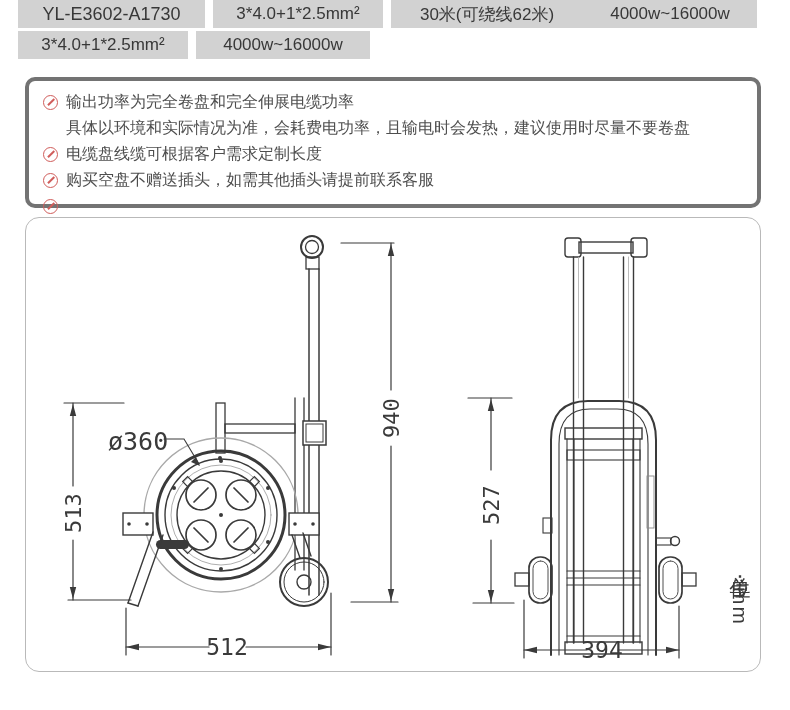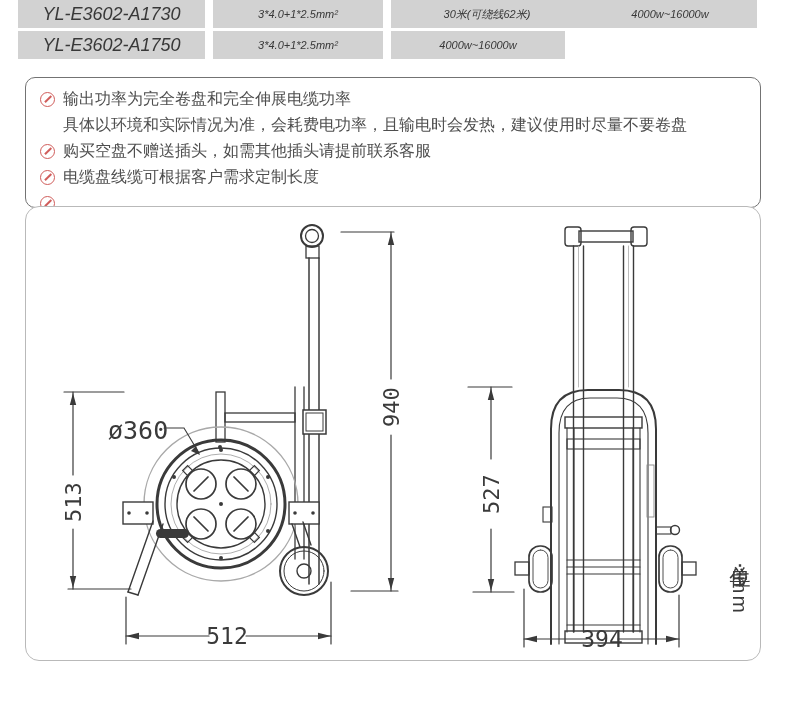--- a/index.html
+++ b/index.html
@@ -1,83 +1,82 @@
 <!DOCTYPE html>
 <html><head>
 <meta charset="utf-8">
 <style>
   html,body{margin:0;padding:0;background:#ffffff;}
   body{width:790px;height:710px;position:relative;overflow:hidden;
        font-family:"Liberation Sans","DejaVu Sans",sans-serif;color:#3d3d3d;}
   
   .spec-table{position:absolute;top:0;left:18px;width:744px;}
-  .spec-row{display:flex;margin-bottom:3px;font-style:italic;}
-  .spec-cell{background:#d2d2d2;color:#383838;font-size:11px;
+  .spec-row{display:flex;margin-bottom:3px;}
+  .spec-cell{background:#d2d2d2;color:#383838;font-size:17px;
              display:flex;align-items:center;justify-content:center;
              height:28px;white-space:nowrap;}
   .c1{width:187px;margin-right:8px;font-size:18px;}
   .c2{width:170px;margin-right:8px;}
   .c3{width:192px;}
   .c4{width:174px;}
   
   .notes-box{position:absolute;top:77px;left:25px;width:736px;height:131px;
-             border:1px solid #737373;border-radius:10px;box-sizing:border-box;
+             border:4px solid #737373;border-radius:10px;box-sizing:border-box;
              padding:8px 10px 0 12px;background:#fff;}
   .note-line{height:26px;line-height:26px;font-size:16px;color:#4e4e4e;
              display:flex;align-items:center;white-space:nowrap;}
   .note-ico{width:15px;height:15px;border:1.6px solid #d05d5b;border-radius:50%;
             display:inline-block;position:relative;margin:0 8px 0 2px;flex:0 0 auto;
             box-sizing:border-box;}
   .note-ico::after{content:"";position:absolute;left:50%;top:50%;width:1.6px;height:9px;
             background:#d05d5b;transform:translate(-50%,-50%) rotate(45deg);}
   .note-ico.blank{border:none;}
   .note-ico.blank::after{display:none;}
   
-  .diagram-box{position:absolute;top:206px;left:25px;width:736px;height:455px;
+  .diagram-box{position:absolute;top:217px;left:25px;width:736px;height:455px;
                border:1px solid #b9b9b9;border-radius:14px;box-sizing:border-box;
                background:#fff;overflow:hidden;}
   .diagram-box svg{display:block;position:absolute;left:0;top:0;}
   .units-label{position:absolute;left:700px;top:342px;height:110px;
                writing-mode:vertical-rl;text-orientation:mixed;
                font-size:21px;letter-spacing:2px;color:#3a3a3a;}
   text{font-family:"DejaVu Sans Mono","Liberation Mono",monospace;fill:#3a3a3a;}
 </style>
 </head>
 <body>
 
 <div class="spec-table">
   <div class="spec-row">
     <div class="spec-cell c1">YL-E3602-A1730</div>
     <div class="spec-cell c2">3*4.0+1*2.5mm²</div>
     <div class="spec-cell c3">30米(可绕线62米)</div>
     <div class="spec-cell c4">4000w~16000w</div>
   </div>
   <div class="spec-row">
-    <div class="spec-cell c1">YL-E3602-A1750</div>
     <div class="spec-cell c2">3*4.0+1*2.5mm²</div>
     <div class="spec-cell c4">4000w~16000w</div>
   </div>
 </div>
 
 <div class="notes-box">
   <div class="note-line">
     <span class="note-ico"></span>
     <span>输出功率为完全卷盘和完全伸展电缆功率</span>
   </div>
   <div class="note-line">
     <span class="note-ico blank"></span>
     <span>具体以环境和实际情况为准，会耗费电功率，且输电时会发热，建议使用时尽量不要卷盘</span>
   </div>
   <div class="note-line">
     <span class="note-ico"></span>
+    <span>电缆盘线缆可根据客户需求定制长度</span>
+  </div>
+  <div class="note-line">
+    <span class="note-ico"></span>
     <span>购买空盘不赠送插头，如需其他插头请提前联系客服</span>
-  </div>
-  <div class="note-line">
-    <span class="note-ico"></span>
-    <span>电缆盘线缆可根据客户需求定制长度</span>
   </div>
   <div class="note-line">
     <span class="note-ico"></span>
   </div>
 </div>
 
 <div class="diagram-box">
   <svg width="736" height="455" viewBox="0 0 736 455">
     <g stroke="#3a3a3a" stroke-width="1.5" fill="none" stroke-linecap="round">
 

